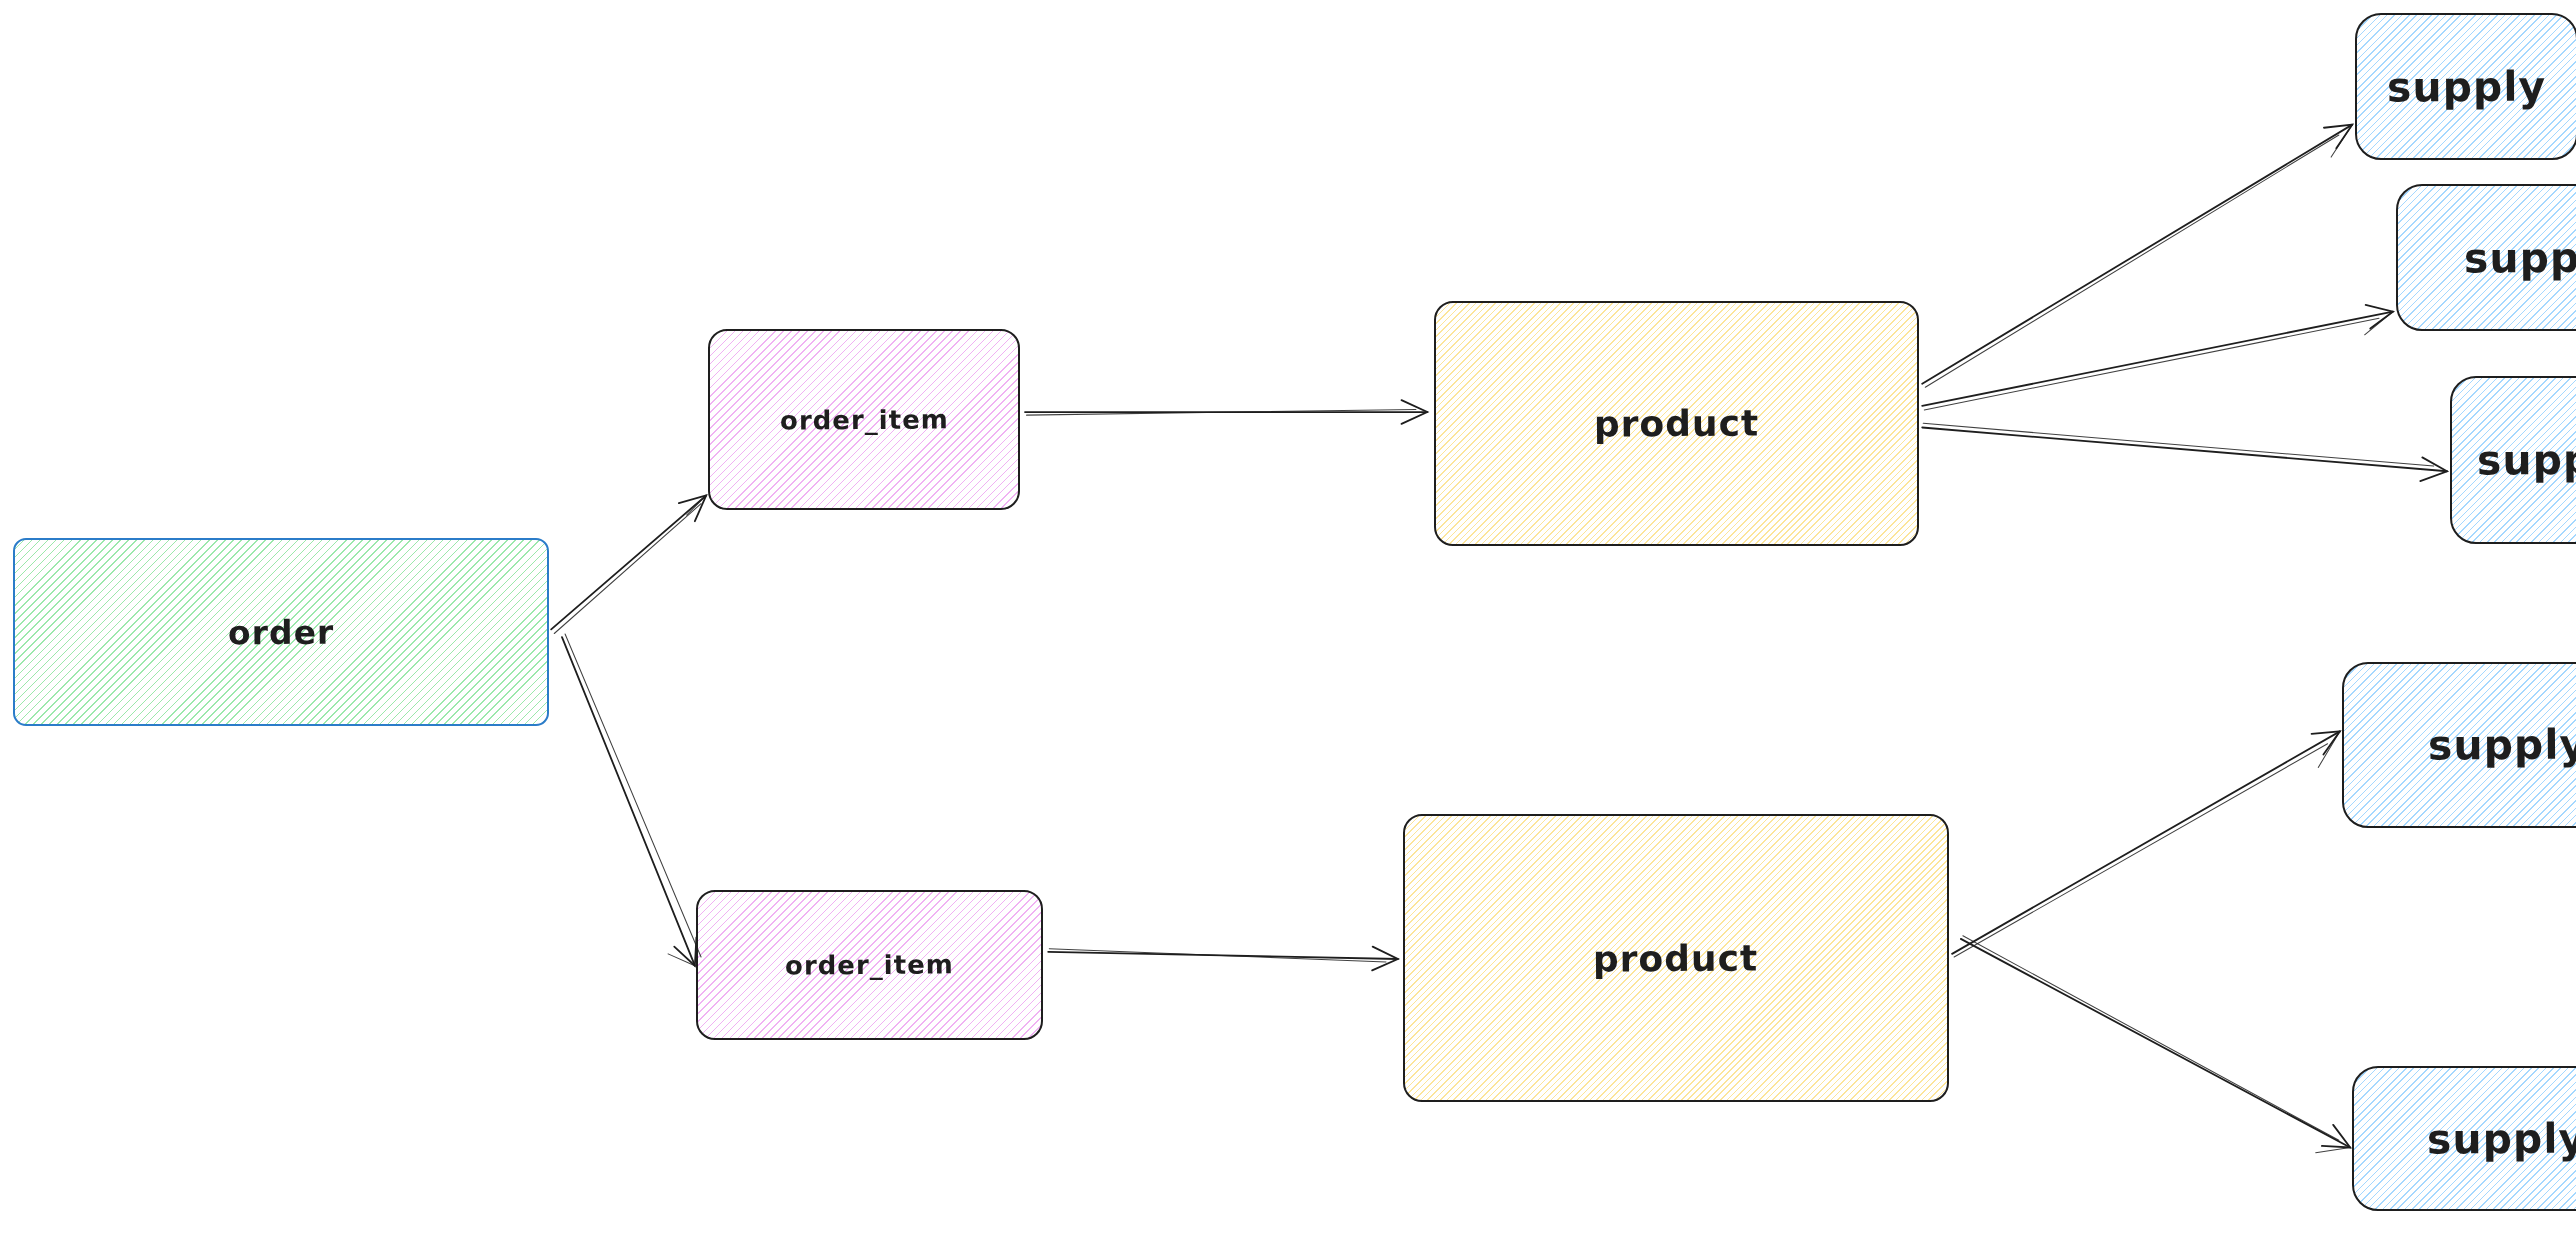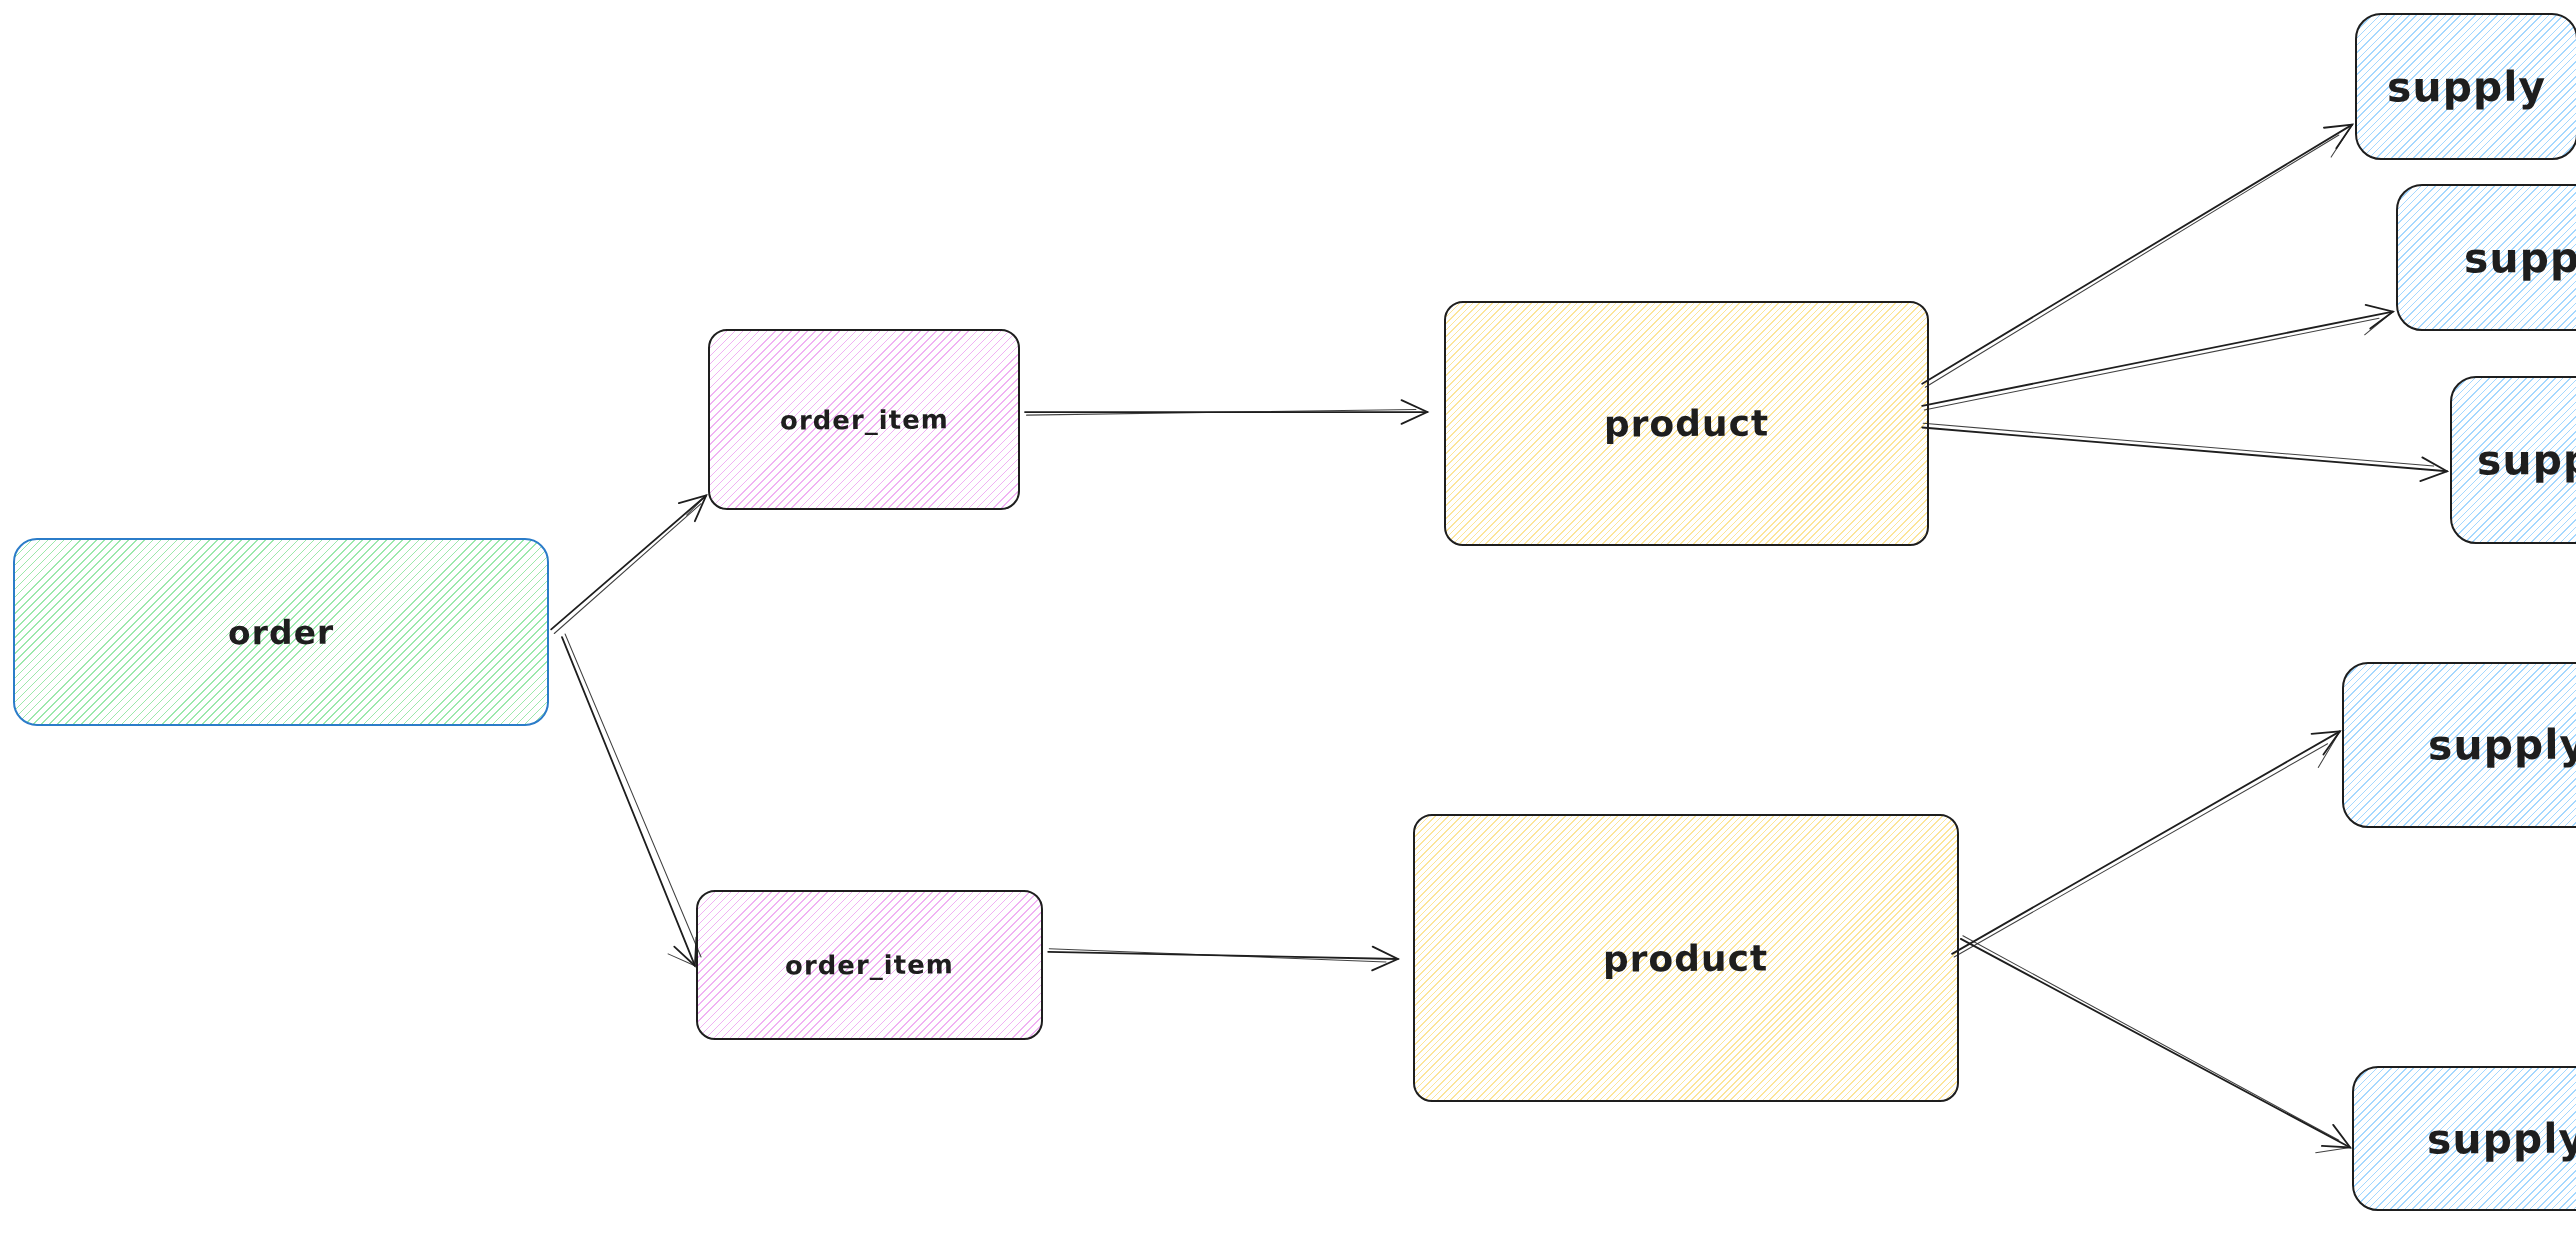--- a/index.html
+++ b/index.html
@@ -23,24 +23,24 @@
   .label {
     color: #1e1e1e;
     font-weight: 700;
     letter-spacing: 1px;
     white-space: nowrap;
     transform: rotate(-0.4deg);
   }
   
   .f-green  { background-image: repeating-linear-gradient(135deg, #9ce8ac 0, #9ce8ac 1.1px, transparent 1.1px, transparent 5.7px); }
   .f-pink   { background-image: repeating-linear-gradient(135deg, #f0b3f3 0, #f0b3f3 1.1px, transparent 1.1px, transparent 5.7px); }
-  .f-yellow { background-image: repeating-linear-gradient(135deg, #fce59a 0, #fce59a 1.1px, transparent 1.1px, transparent 4.6px); margin-left: 10px; }
+  .f-yellow { background-image: repeating-linear-gradient(135deg, #fce59a 0, #fce59a 1.1px, transparent 1.1px, transparent 4.6px); }
   .f-blue   { background-image: repeating-linear-gradient(135deg, #a5d8ff 0, #a5d8ff 1.1px, transparent 1.1px, transparent 5.2px); }
 
-  .n-order           { left: 13px;   top: 538px; width: 536px; height: 188px; border-color: #2b7cc9; border-width: 2.6px; border-radius: 24px; }
+  .n-order           { left: 13px;   top: 538px; width: 536px; height: 188px; border-color: #2b7cc9; border-width: 2.6px; border-radius: 13px; }
   .n-order           .label { font-size: 33px; }
   .n-order-item-1    { left: 708px; top: 329px;  width: 312px;  height: 181px; }
   .n-order-item-2    { left: 696px; top: 890px; width: 347px;  height: 150px; }
   .n-order-item-1 .label, .n-order-item-2 .label { font-size: 26px; }
   .n-product-1       { left: 1434px; top: 301px;  width: 485px;  height: 245px; }
   .n-product-2       { left: 1403px; top: 814px; width: 546px; height: 288px; }
   .n-product-1 .label, .n-product-2 .label { font-size: 36px; }
   .n-supply-1        { left: 2355px; top: 13.4px;   width: 223px;  height: 147px; border-radius: 26px; }
   .n-supply-2        { left: 2396px; top: 184px;  width: 296px;  height: 147px; border-radius: 26px; }
   .n-supply-3        { left: 2450px; top: 376px;  width: 214px;  height: 168px; border-radius: 26px; }

